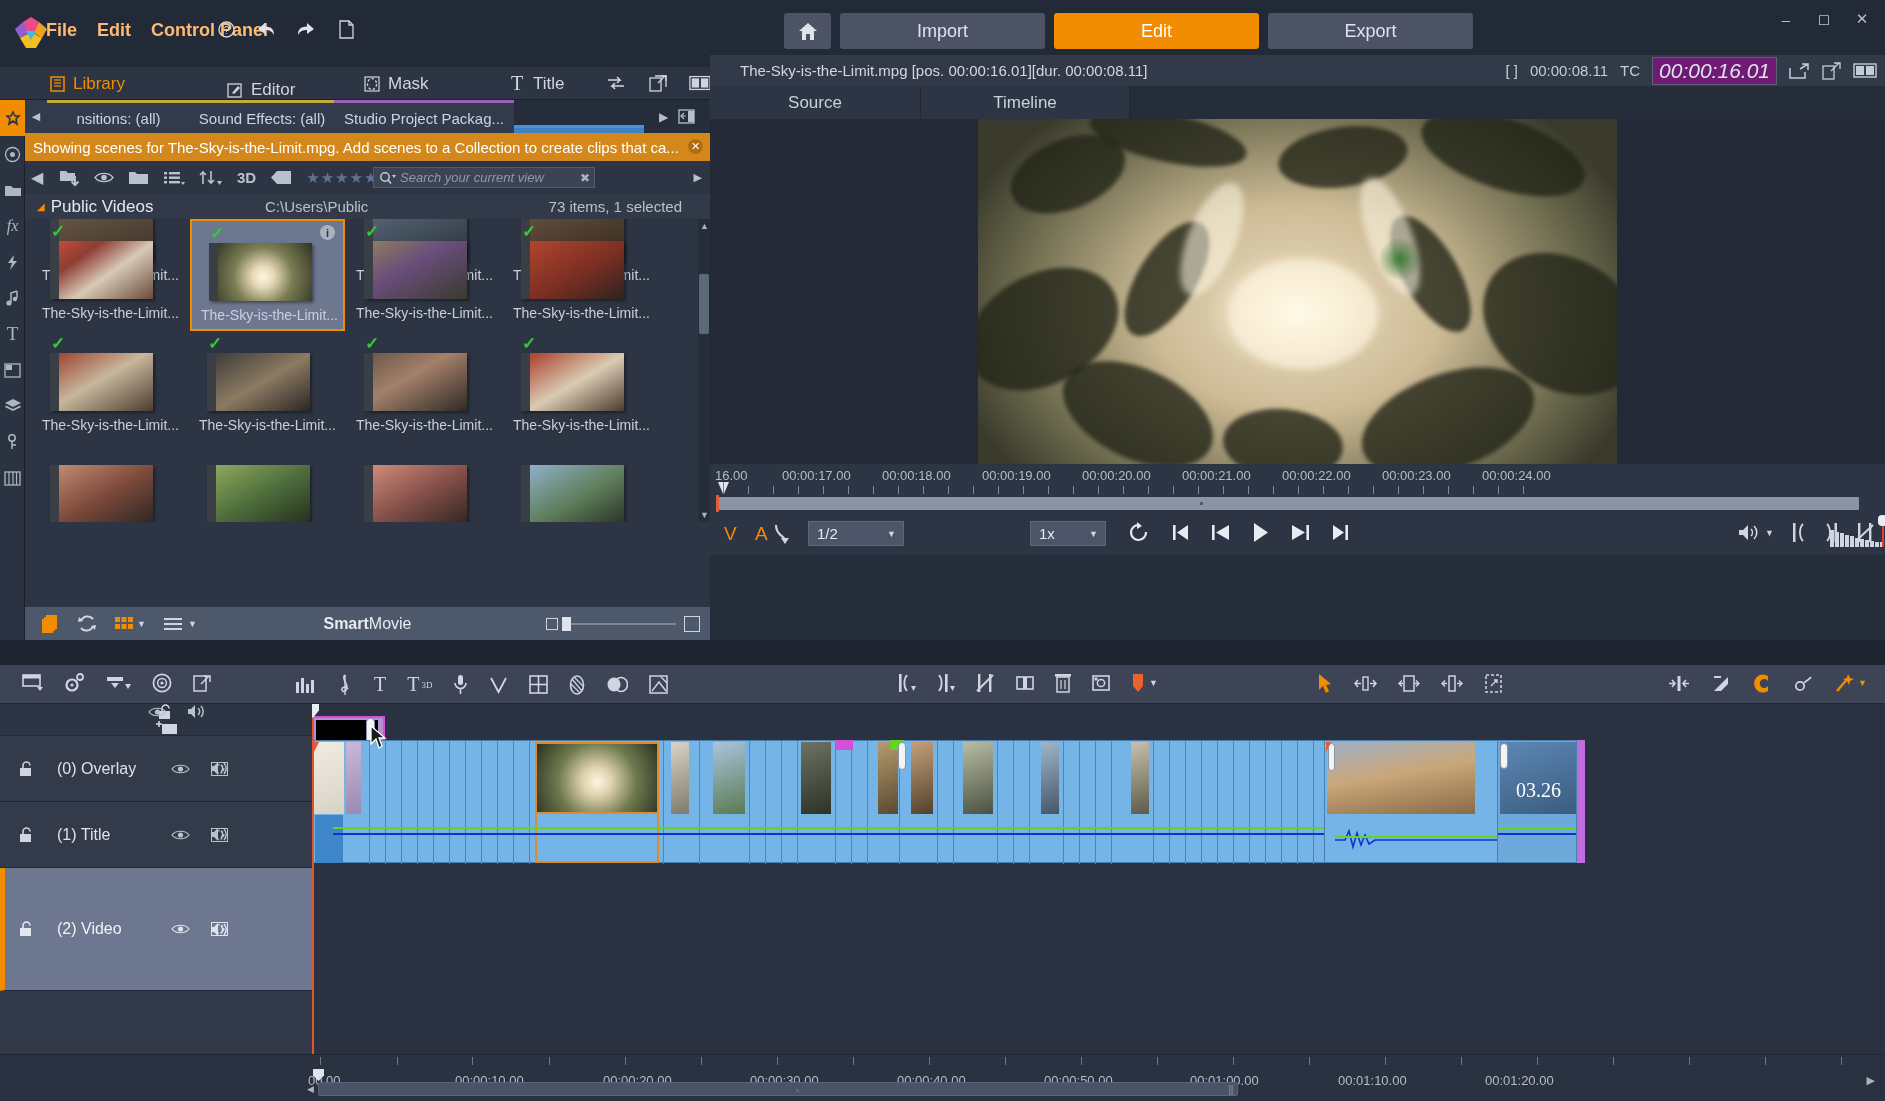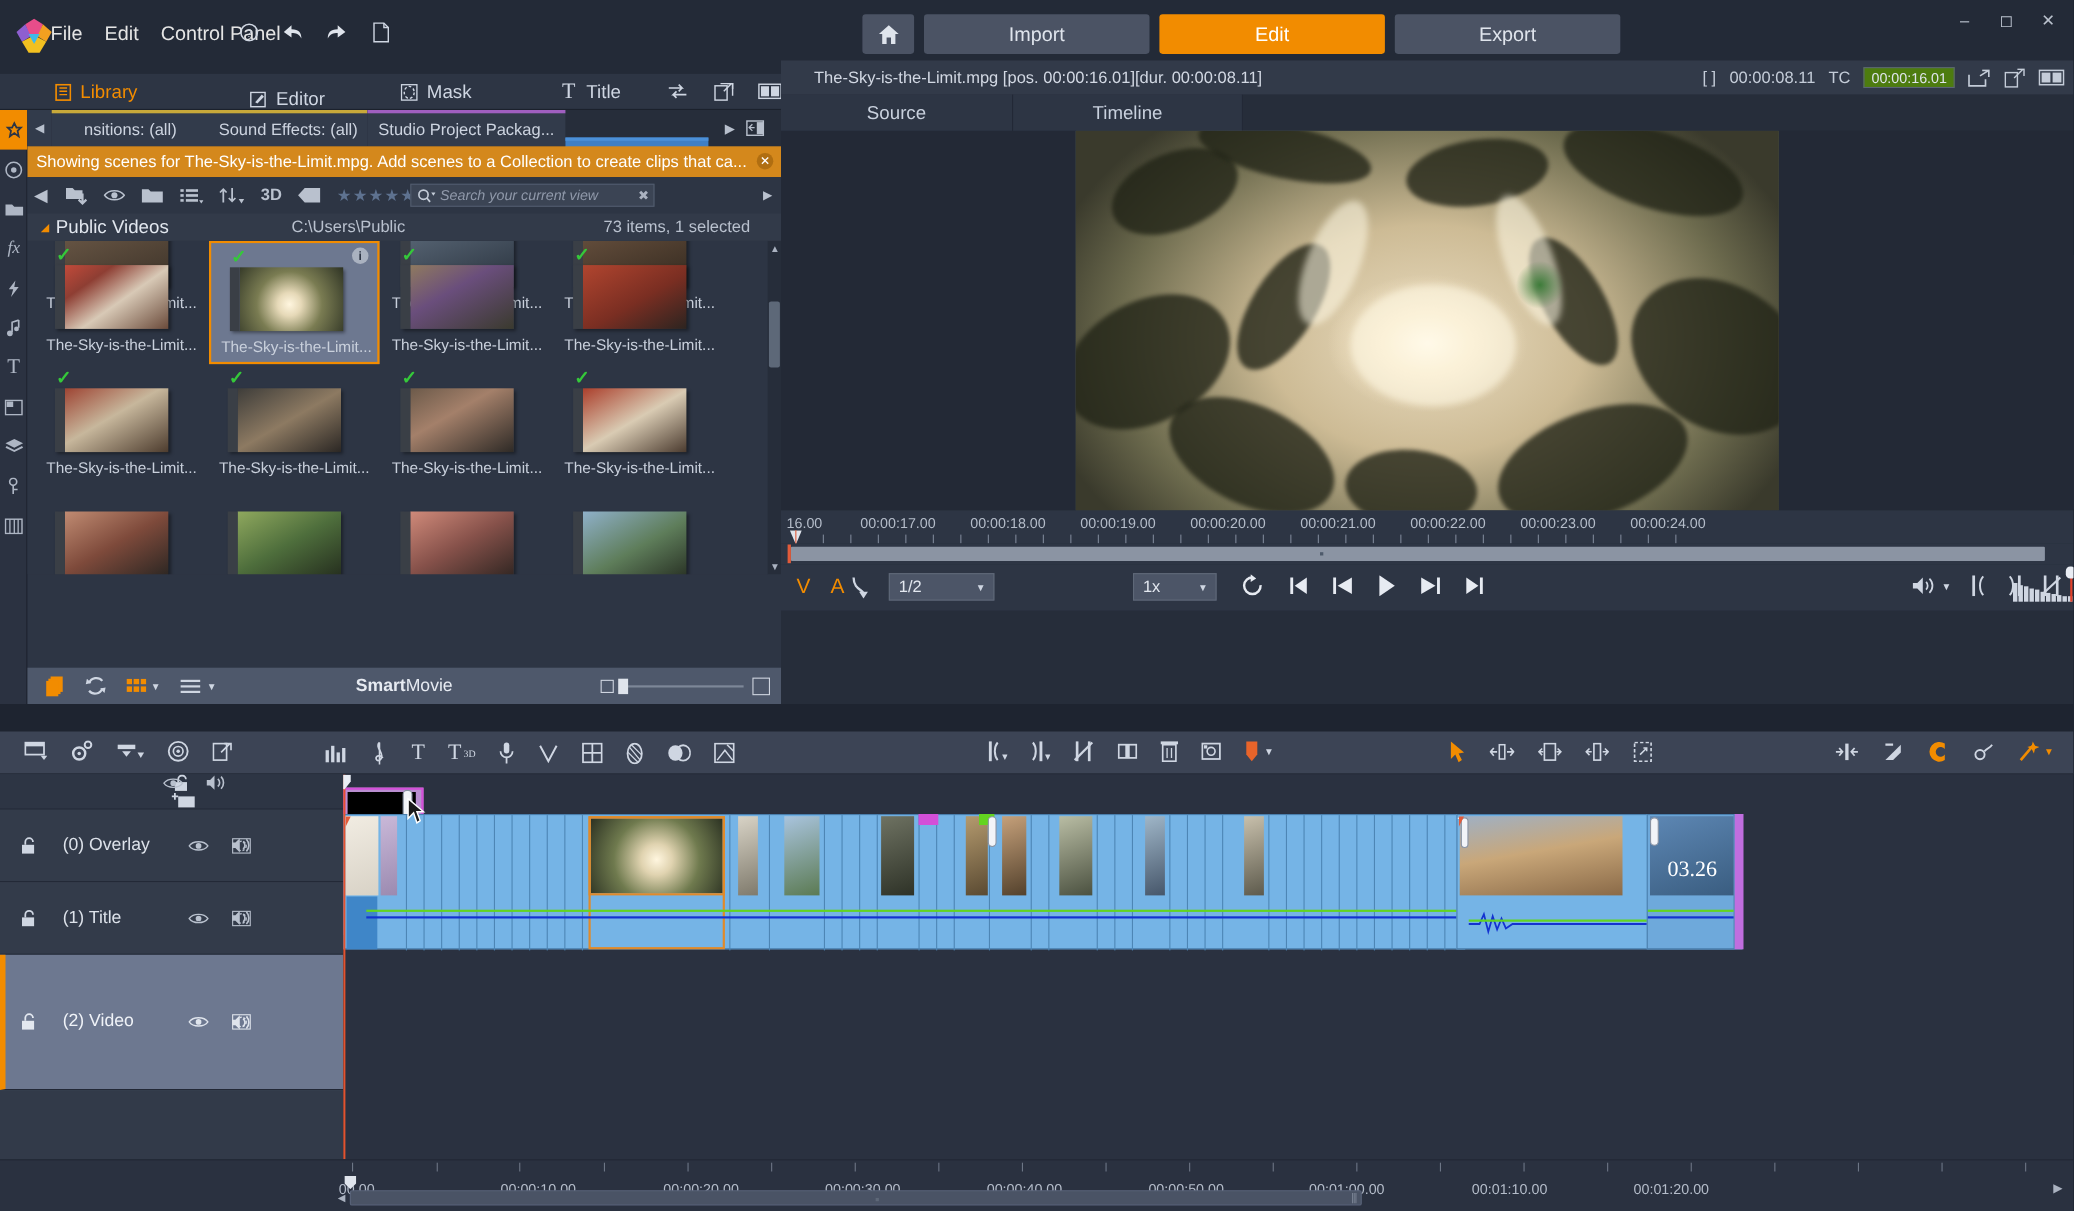--- a/index.html
+++ b/index.html
@@ -9,21 +9,21 @@
     font-family:"Liberation Sans", sans-serif;
     color:#c7cedb;
     font-size:15px;
     -webkit-font-smoothing:antialiased;
   }
   .app { position:relative; width:1885px; height:1101px; }
 
   
   .titlebar { position:absolute; left:0; top:0; width:1885px; height:67px; background:#232a37; }
   .logo { position:absolute; left:12px; top:14px; width:38px; height:38px; }
-  .menu { position:absolute; top:20px; display:flex; gap:20px; align-items:center; font-size:18px; color:#e5e5e5; }
+  .menu { position:absolute; top:20px; display:flex; gap:20px; align-items:center; font-size:18px; color:#fdba74;font-weight:bold; }
   .menu .mi { cursor:default; white-space:nowrap; }
   .menuicons { position:absolute; top:18px; display:flex; gap:18px; align-items:center; color:#cfd6e2; }
   .micon { width:22px; height:22px; display:flex; align-items:center; justify-content:center; }
   .navbtns { position:absolute; left:784px; top:13px; display:flex; gap:9px; align-items:center; }
   .navbtn { height:36px; border-radius:3px; background:#4b5364; display:flex; align-items:center; justify-content:center;
             color:#dfe4ec; font-size:18px; cursor:default; }
   .navbtn.home { width:47px; }
   .navbtn.wide { width:205px; }
   .navbtn.active { background:#f28c00; color:#fff; }
   .wctrl { position:absolute; top:6px; display:flex; gap:0px; }
@@ -94,21 +94,21 @@
   .libfoot .zoomgrp { position:absolute; right:10px; display:flex; align-items:center; gap:8px;}
   .sqico { width:12px; height:12px; border:1px solid #cfd5e0;}
   .zline { width:110px; height:2px; background:#7d8798; position:relative;}
   .zhandle { position:absolute; left:-4px; top:-6px; width:9px; height:14px; background:#dfe4ec;}
 
   
   .player { position:absolute; left:710px; top:55px; width:1175px; height:585px; background:#262d3a; }
   .pheader { position:absolute; left:0; top:0; width:1175px; height:31px; background:#323a49; display:flex; align-items:center;}
   .pheader .fname { margin-left:30px; font-size:15px; color:#d2d8e3;}
   .pheader .right { position:absolute; right:8px; display:flex; align-items:center; gap:12px; font-size:15px; color:#c4ccd8;}
-  .tcbox { border:1px solid #5a6476; background:#4d7c0f; padding:1px 6px; color:#dfe4ec; font-size:13px;}
+  .tcbox { border:1px solid #5a6476; background:#701a75; padding:1px 6px; color:#dfe4ec; font-size:21px;font-style:italic;}
   .ptabs { position:absolute; left:0; top:31px; width:1175px; height:33px; display:flex; }
   .ptab { height:33px; display:flex; align-items:center; justify-content:center; font-size:17px; color:#c9d1de; background:#2d3544;}
   .ptab.a { width:210px; }
   .ptab.b { width:210px; border-left:1px solid #222836; border-right:1px solid #222836;}
   .ptab.c { flex:1; background:#262d3a;}
   .pstage { position:absolute; left:0; top:64px; width:1175px; height:345px; background:#232936; display:flex; align-items:center; justify-content:center;}
   .video { width:639px; height:345px; position:relative; overflow:hidden;
      background:
        radial-gradient(ellipse 130px 90px at 50% 56%, #fff9ec 0%, #f6e7c8 30%, rgba(246,231,200,0) 70%),
        radial-gradient(ellipse 360px 260px at 50% 55%, #e9dcc0 0%, #cdbb95 40%, #6d6b4e 78%, #3a3a2c 100%),

